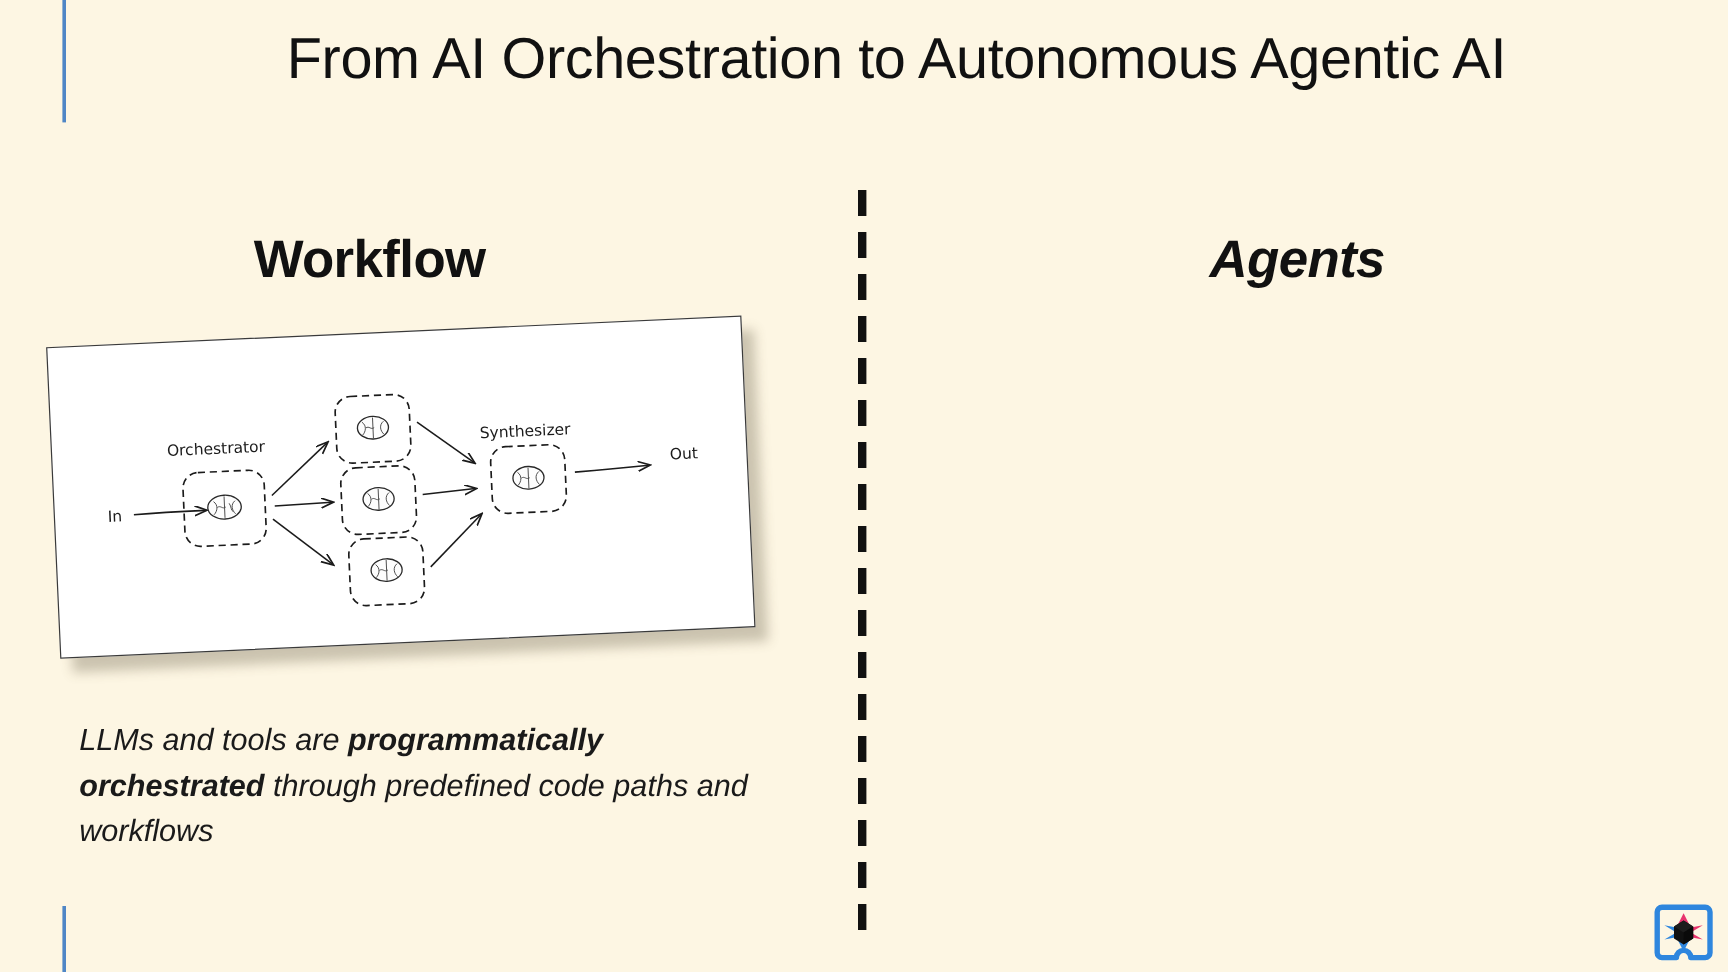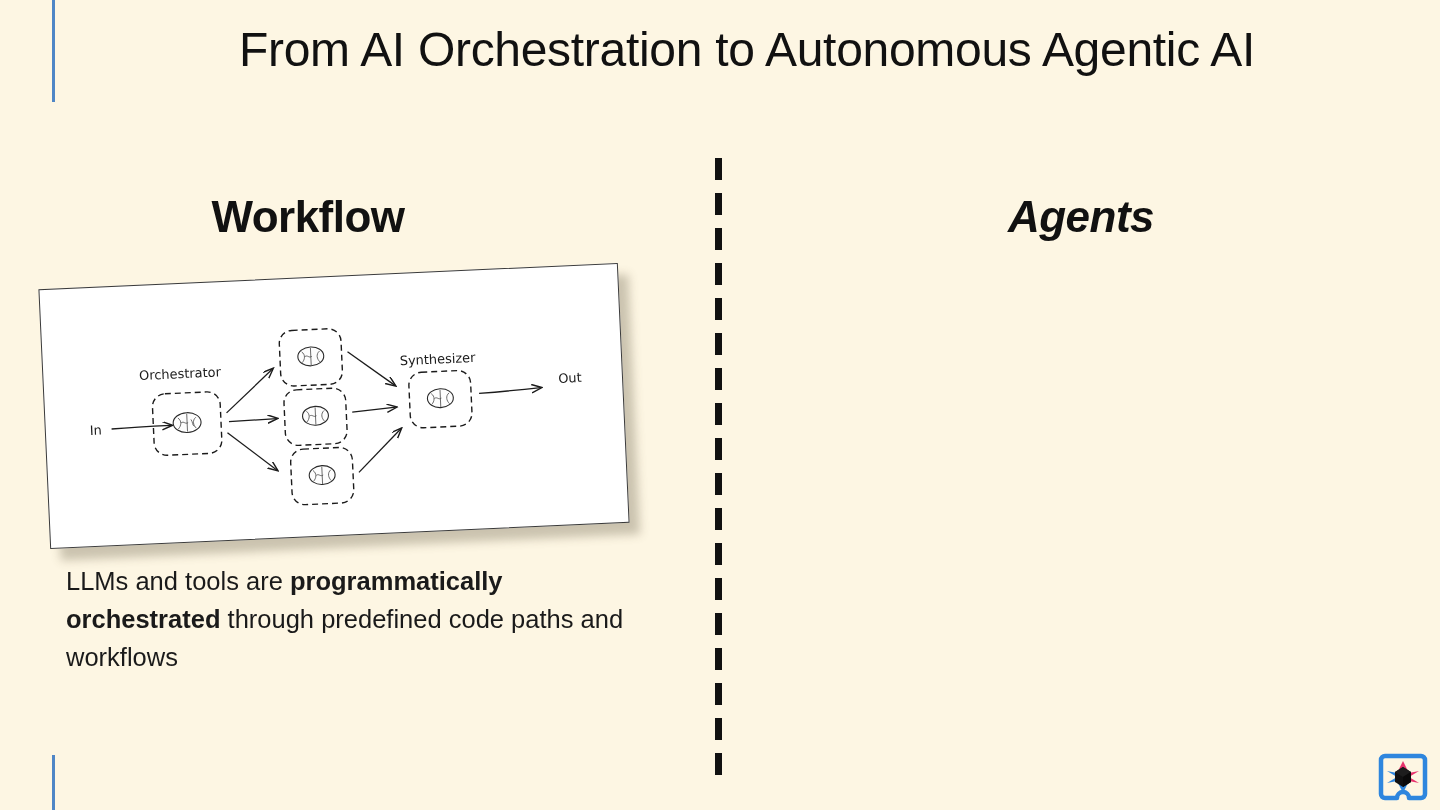--- a/index.html
+++ b/index.html
@@ -72,21 +72,21 @@
     font-family:"DejaVu Sans", sans-serif;
     font-size:13px; fill:#1b1b1b;
   }
 
   
   .body-text {
     position:absolute;
     font-size:25.5px; line-height:38px; color:#1a1a1a;
     font-weight:400;
   }
-  .body-left  { left:66px;  top:562px; width:580px; }
+  .body-left  { left:66px;  top:598px; width:580px;font-style:italic; }
   .body-text b { font-weight:700; }
 
   
   .logo {
     position:absolute; left:1378px; top:752px; width:50px; height:50px;
   }
   .logo svg { display:block; }
 </style>
 </head>
 <body>

